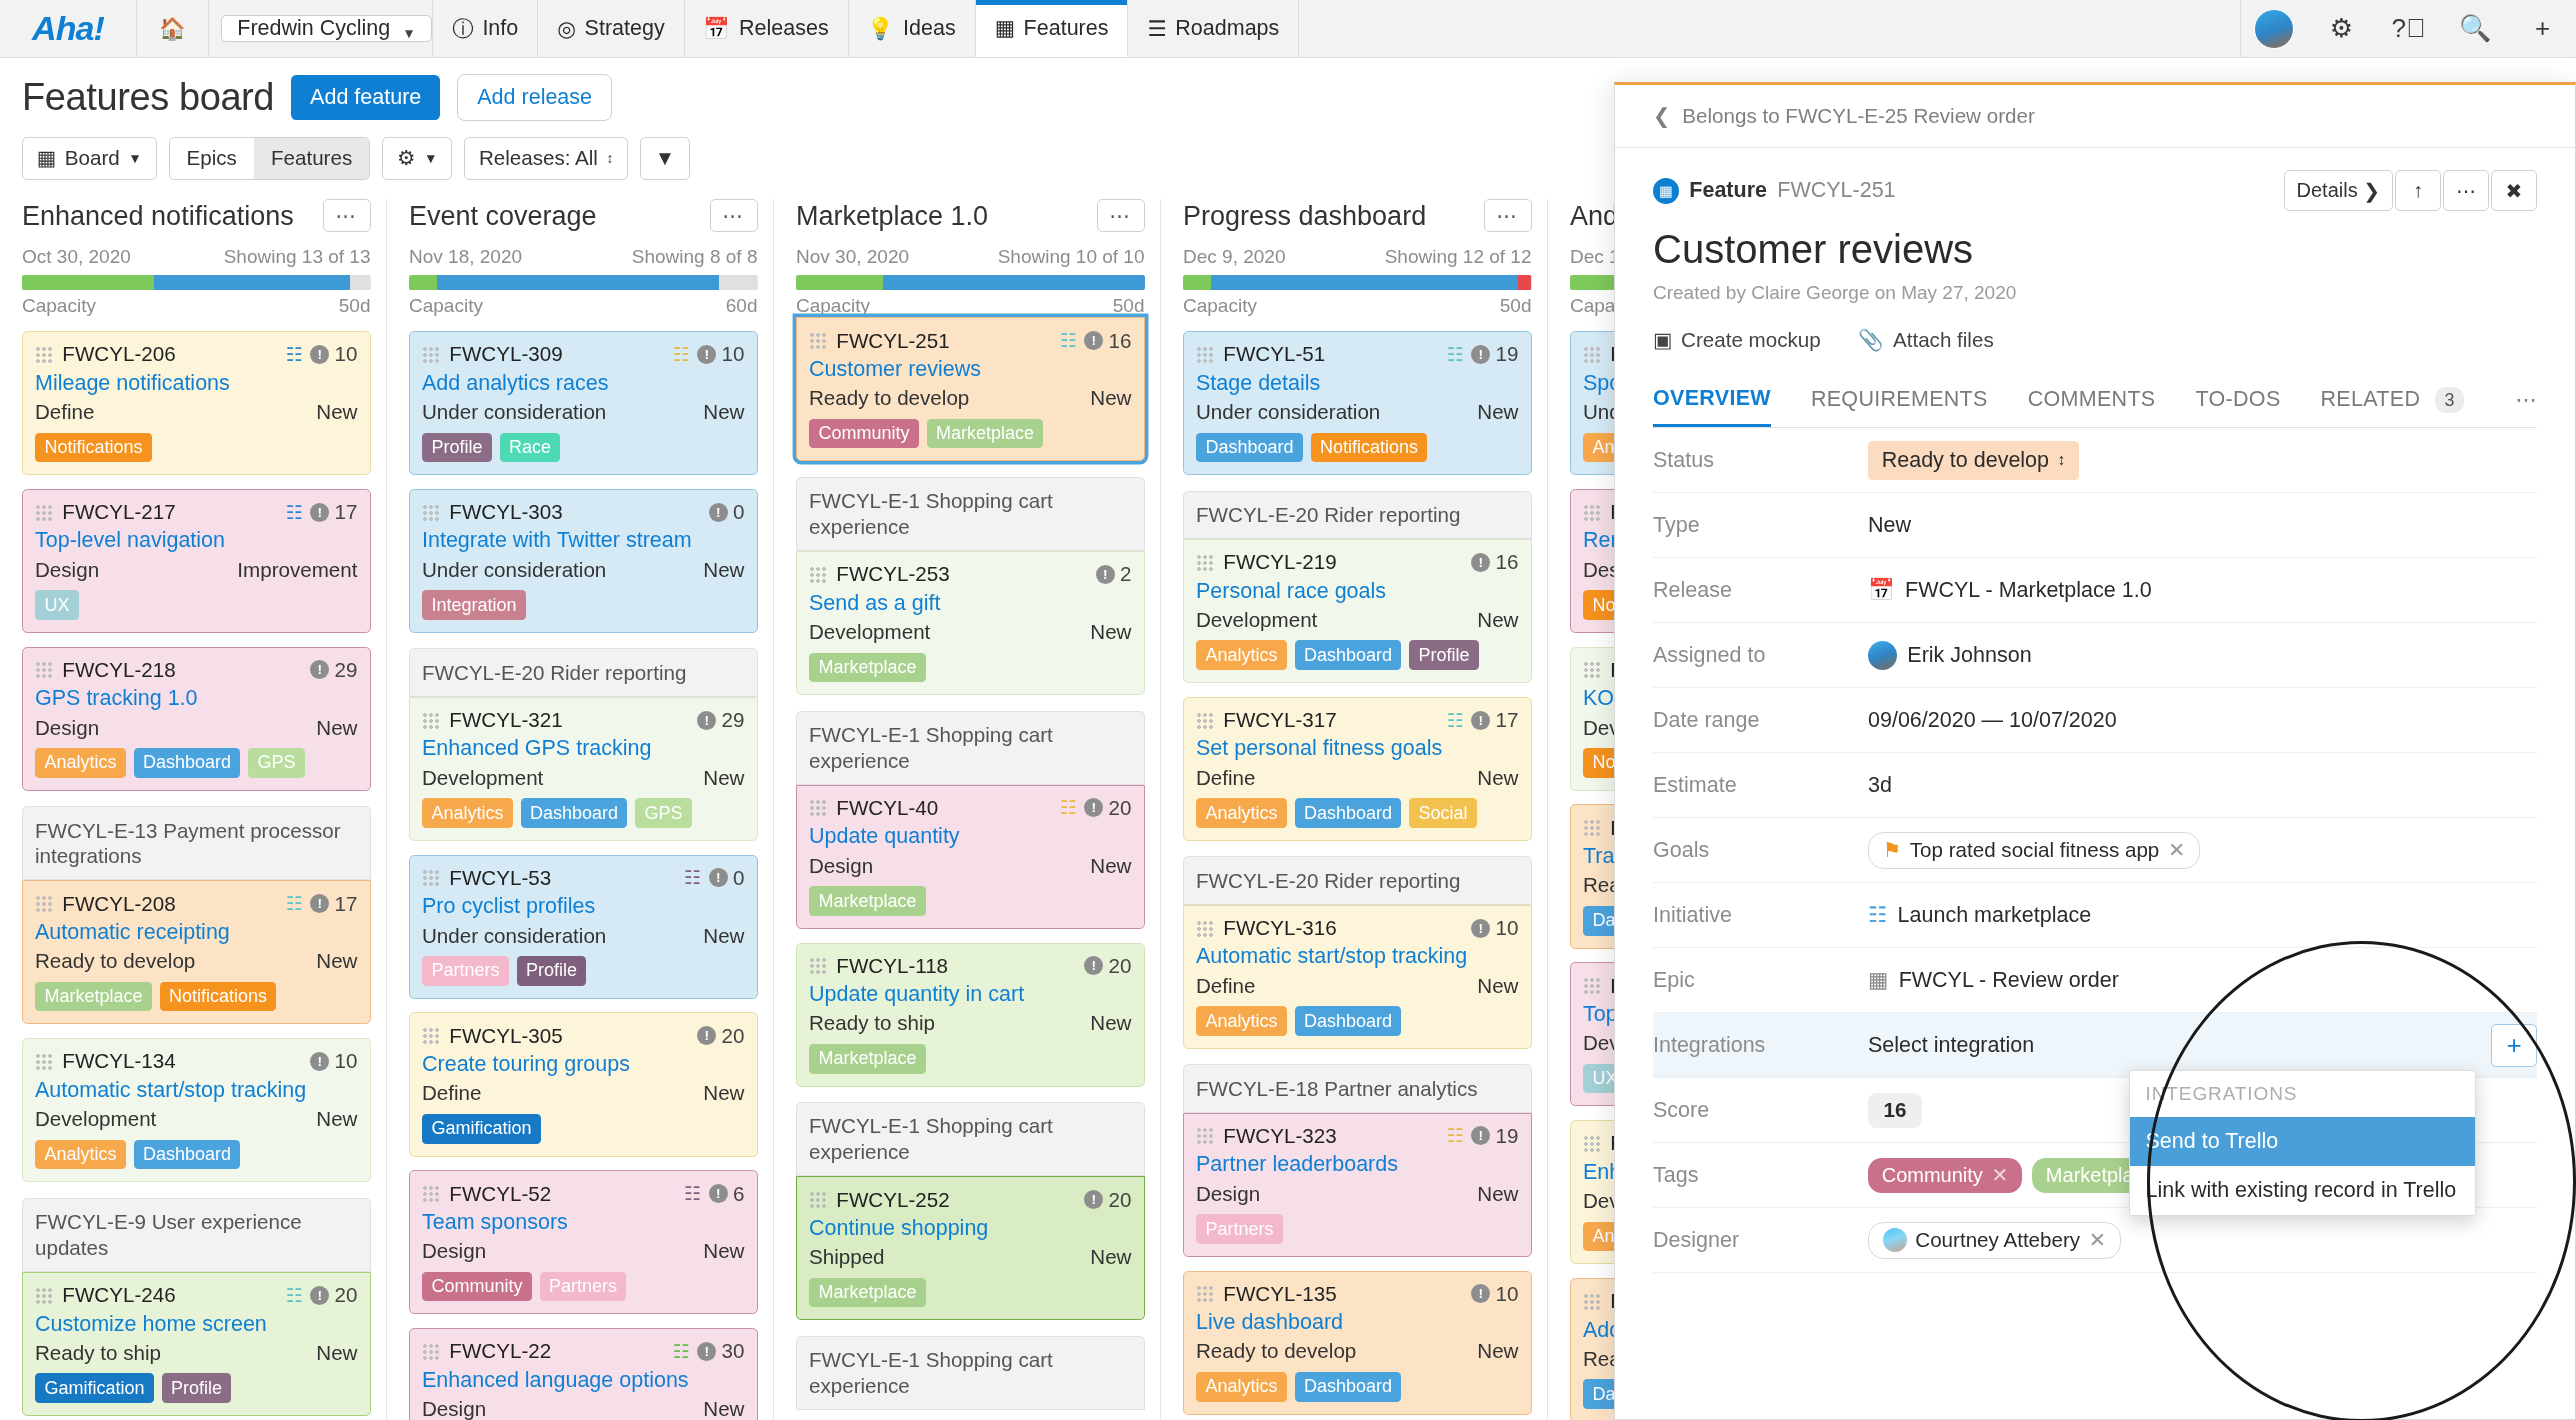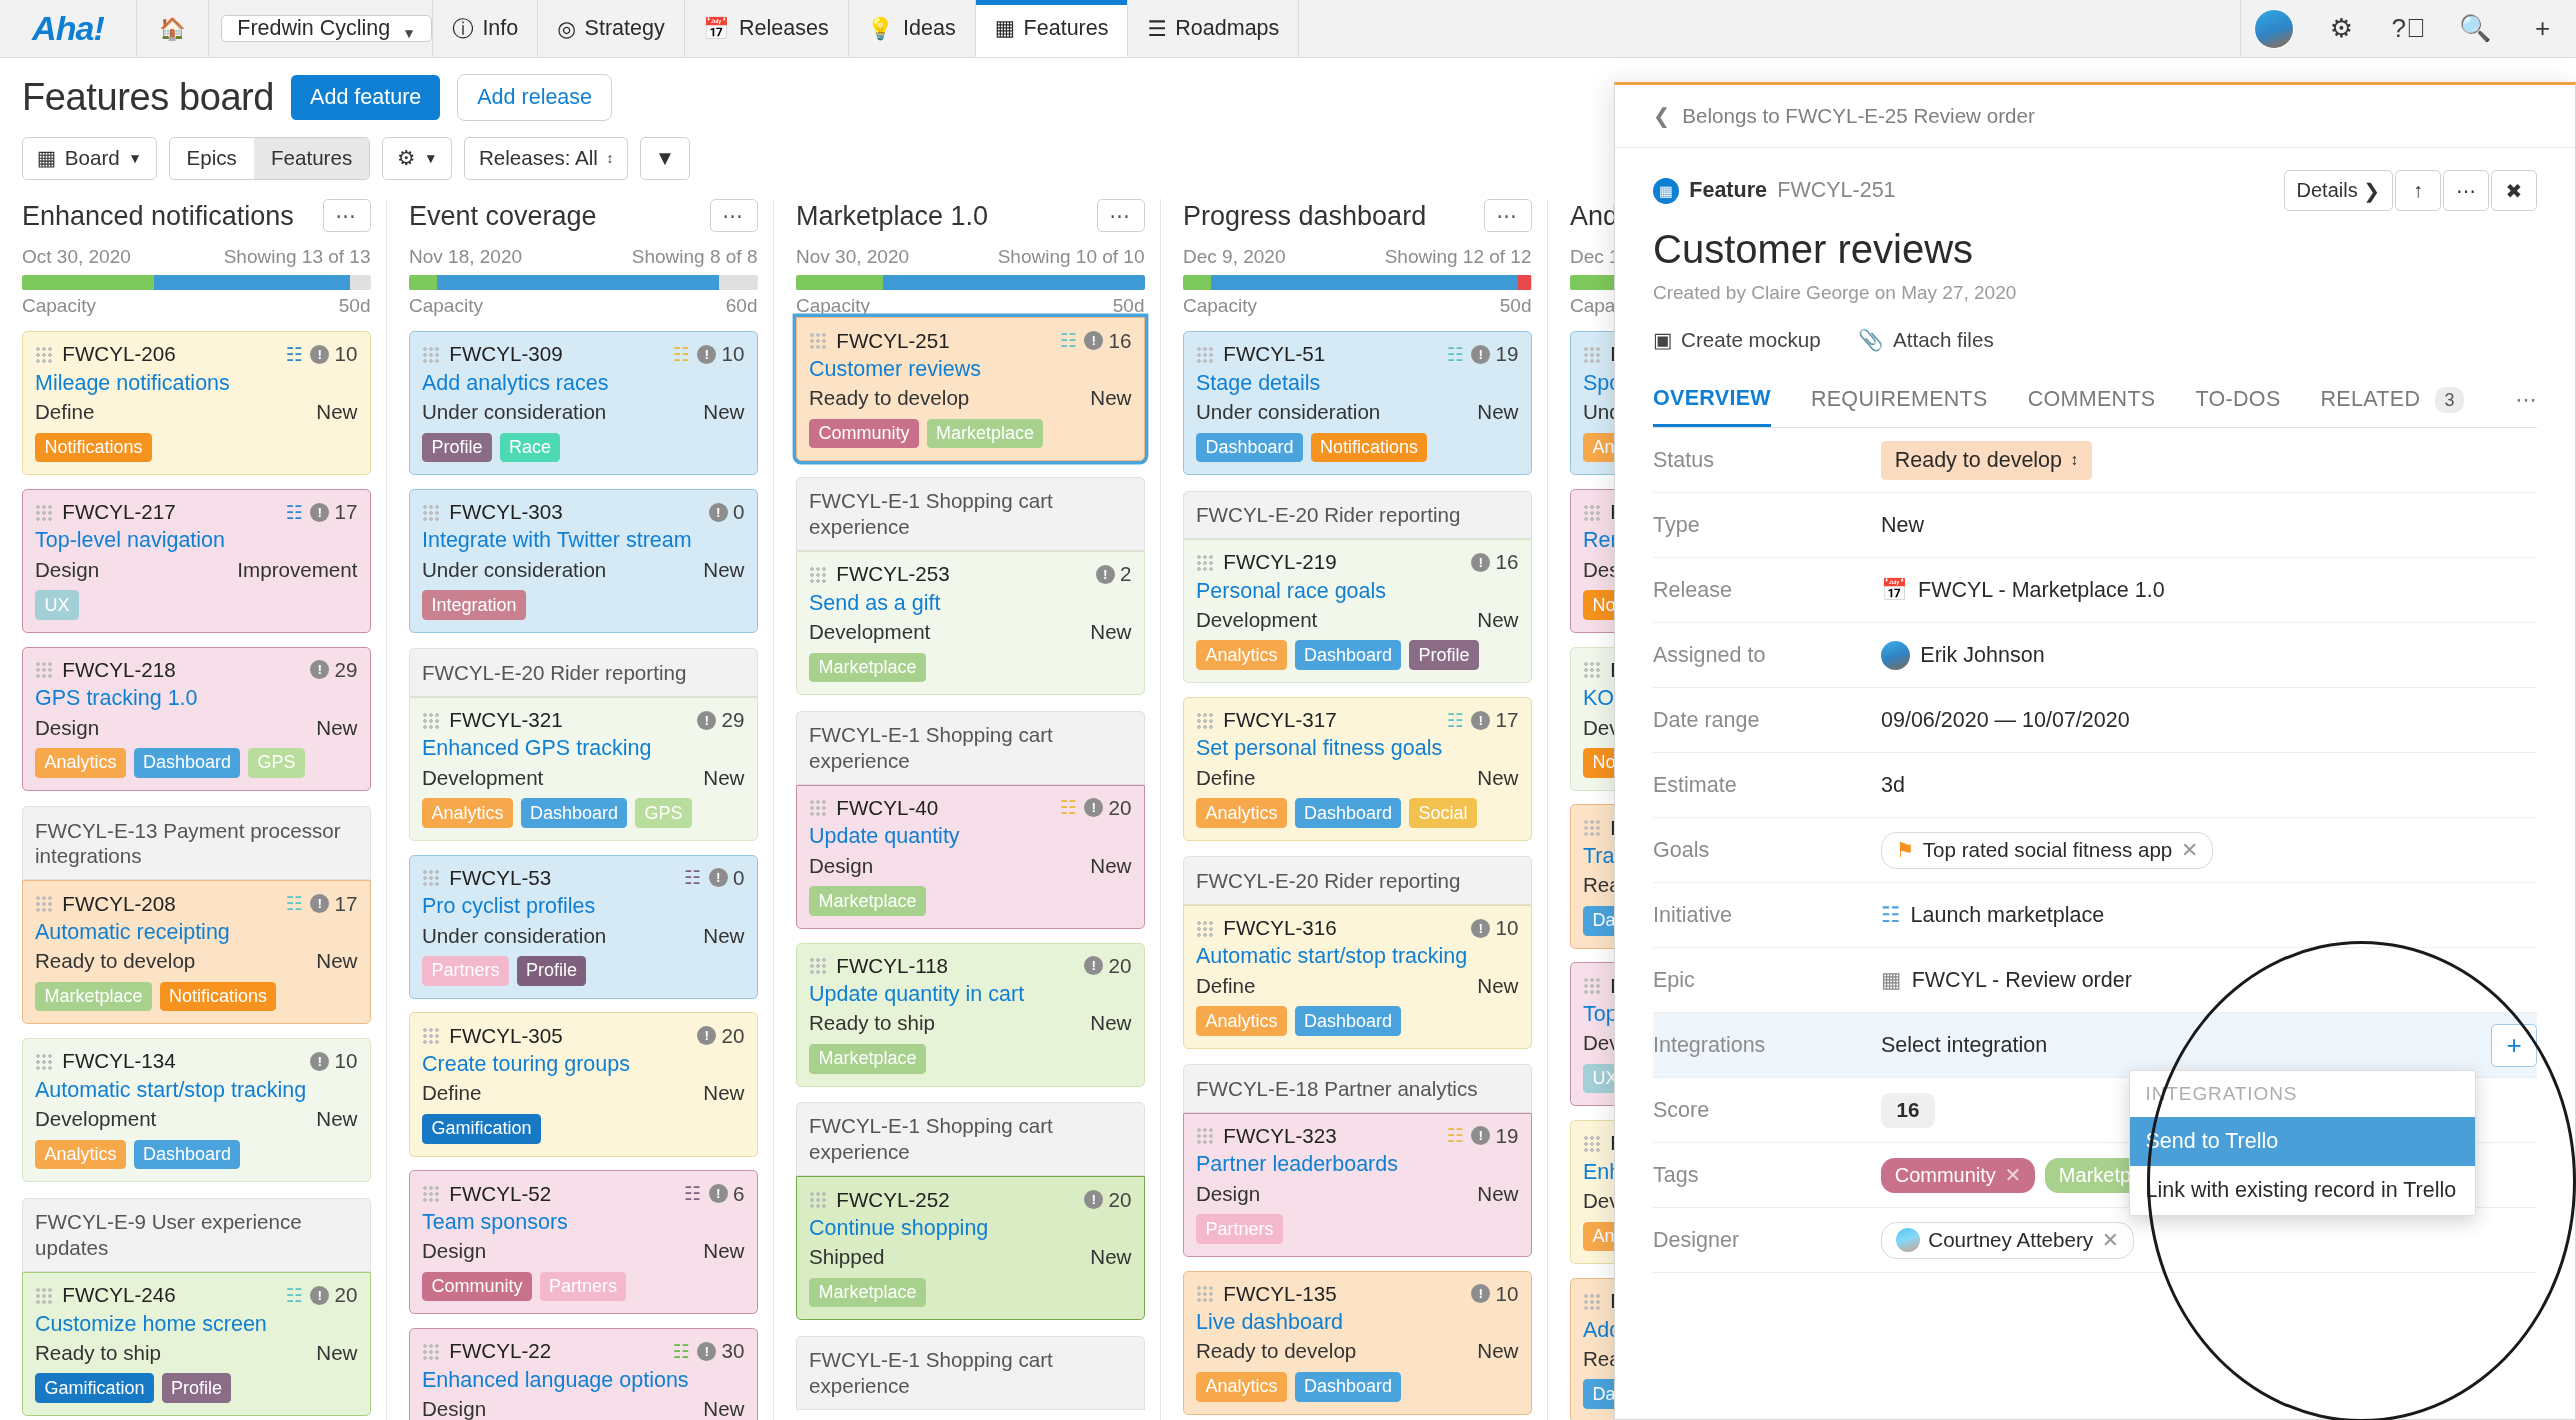--- a/index.html
+++ b/index.html
@@ -148,21 +148,20 @@
   .tabs{ display:flex; align-items:center; gap:40px; margin-top:34px; border-bottom:0.9px solid #e2e2e2;}
   .tab{ font-size:21.5px; color:#7a7a7a; padding-bottom:13.7px; cursor:pointer; letter-spacing:0.3px;}
   .tab.on{ color:#0f7fd4; border-bottom:3.4px solid #0f7fd4; font-weight:bold;}
   .badge{
     display:inline-flex;align-items:center;justify-content:center;
     background:#ececec;color:#555;border-radius:10.3px;font-size:18px;padding:2.6px 9.4px;margin-left:8.6px;
   }
   .frow{
     display:flex; align-items:center; min-height:65px; border-bottom:0.9px solid #eee;
     font-size:21.5px;
-    gap:13px;
   }
   .frow .lbl{ width:215px; color:#8c8c8c; flex:0 0 215px;}
   .frow .val{ color:#2b2b2b; display:flex; align-items:center; gap:10.3px;}
   .frow.hl{ background:#eef5fb; border-bottom:0.9px solid #e5eef6;}
   .statuspill{
     background:#fcdcc0; border-radius:4.3px; padding:6.9px 13.7px; font-size:21.5px; color:#2b2b2b;
     display:flex; align-items:center; gap:8.6px; cursor:pointer;
   }
   .goalpill{
     border:0.9px solid #d9d9d9;border-radius:15.5px;padding:5.2px 13.7px;display:flex;align-items:center;gap:8.6px;

